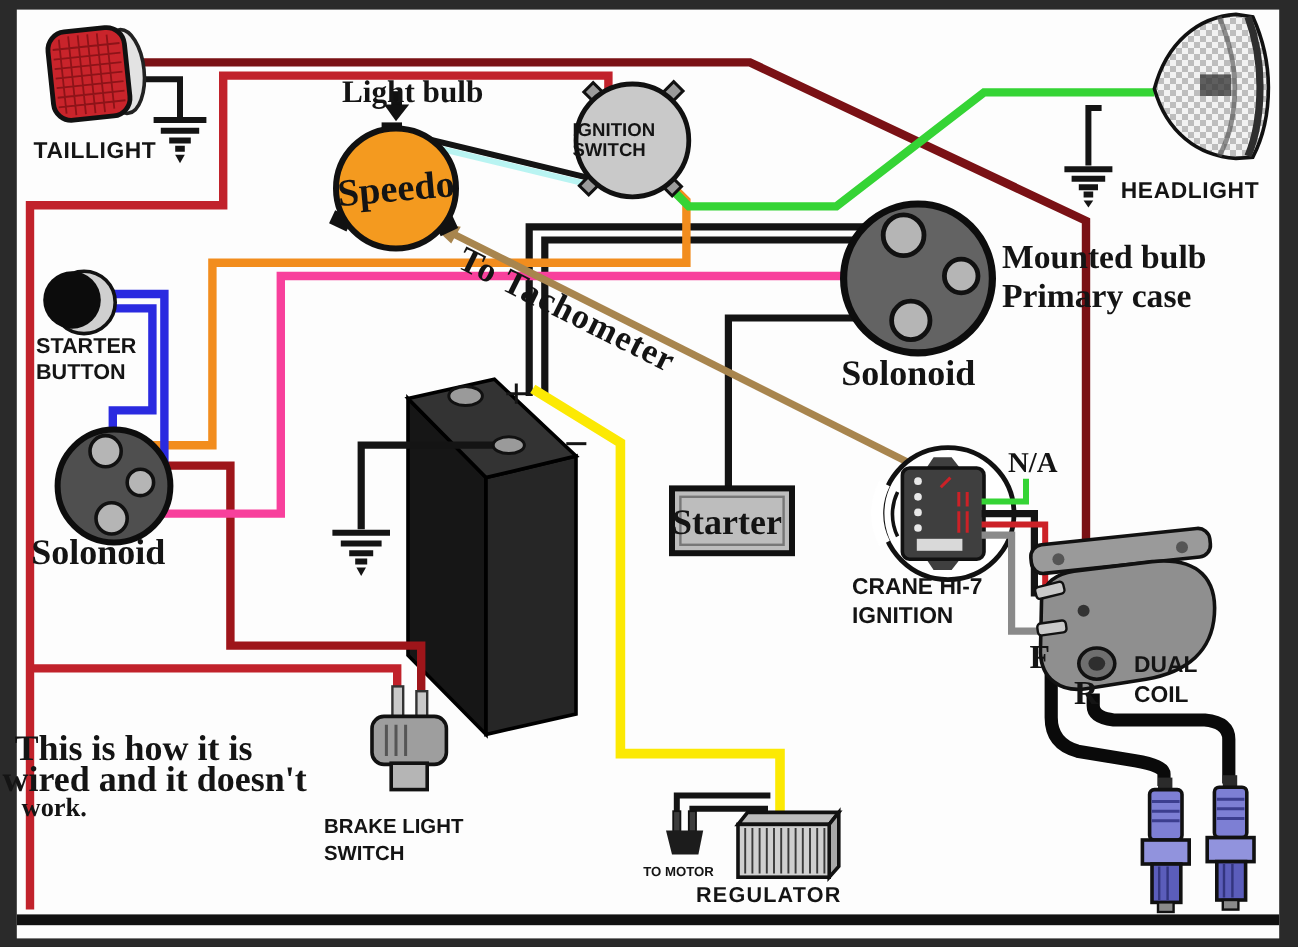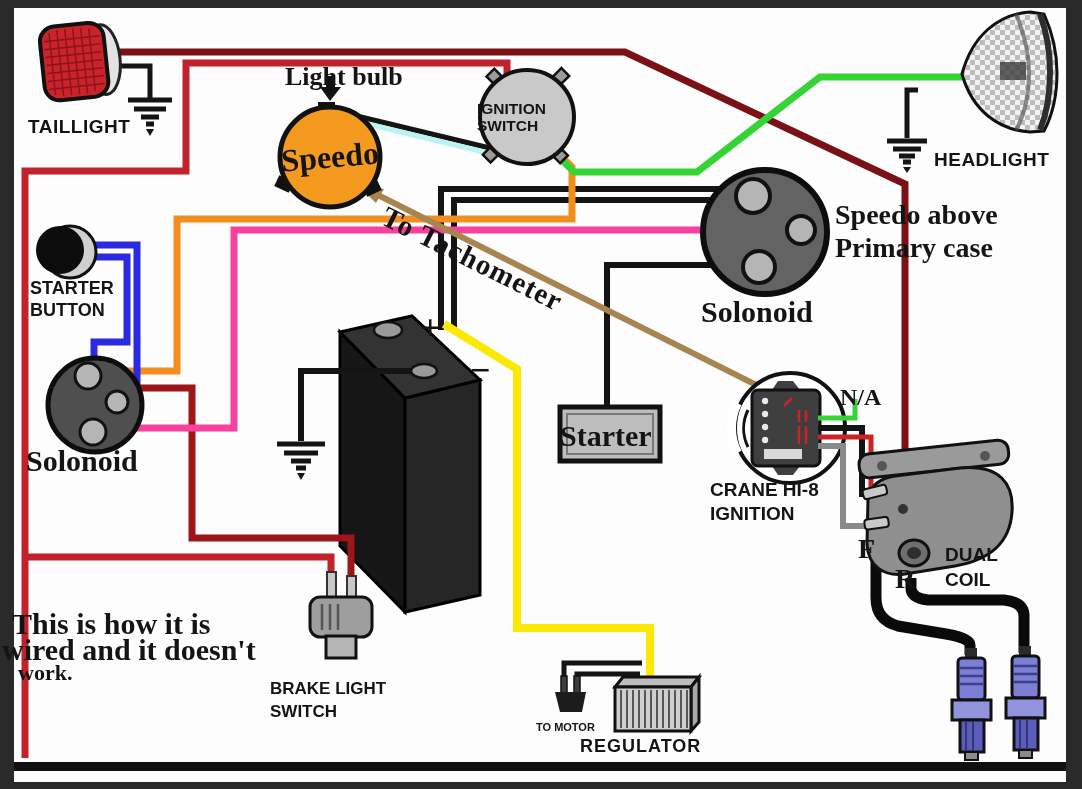--- a/index.html
+++ b/index.html
@@ -218,38 +218,38 @@
 </svg>
 
 <div class="lbl sans" style="left:28px;top:116px;font-size:19px;letter-spacing:.5px;">TAILLIGHT</div>
 <div class="lbl serif" style="left:285px;top:62px;font-size:26px;text-align:center;">Light bulb</div>
 <div class="lbl serif" style="left:330px;top:157px;font-size:32px;transform:translate(-50%,-50%) rotate(-5deg);">Speedo</div>
 
 <div class="lbl sans ctr" style="left:477px;top:100px;width:100px;font-size:15.5px;line-height:1.1;"><span>IGNITION</span><br><span>SWITCH</span></div>
 
 <div class="lbl sans" style="left:934px;top:133px;font-size:19px;letter-spacing:.5px;margin-top:16px;">HEADLIGHT</div>
 
-<div class="lbl serif" style="left:835px;top:198px;font-size:28px;line-height:1.18;"><span>Speedo above</span><br><span>Primary case</span></div>
+<div class="lbl serif" style="left:835px;top:198px;font-size:28px;line-height:1.18;"><span>Mounted bulb</span><br><span>Primary case</span></div>
 
 <div class="lbl serif" style="left:701px;top:295px;font-size:30px;">Solonoid</div>
 
 <div class="lbl sans ctr" style="left:30px;top:278px;width:92px;font-size:18px;line-height:1.2;"><span>STARTER</span><br><span>BUTTON</span></div>
 
 <div class="lbl serif" style="left:26px;top:444px;font-size:30px;">Solonoid</div>
 
 <div class="lbl serif" style="left:391px;top:200px;font-size:29px;transform:rotate(26.5deg);transform-origin:left top;letter-spacing:1px;">To Tachometer</div>
 
 <div class="lbl serif ctr" style="left:560px;top:419px;width:100px;font-size:30px;">Starter</div>
 
 <div class="lbl serif" style="left:420px;top:308px;font-size:36px;">+</div>
 <div class="lbl serif" style="left:470px;top:350px;font-size:36px;">−</div>
 
-<div class="lbl serif" style="left:840px;top:384px;font-size:24px;">N/A</div>
-
-<div class="lbl sans ctr" style="left:710px;top:478px;width:118px;font-size:19px;line-height:1.25;"><span>CRANE HI-8</span><br><span>IGNITION</span></div>
+<div class="lbl serif" style="left:840px;top:373px;font-size:24px;">N/A</div>
+
+<div class="lbl sans ctr" style="left:710px;top:478px;width:118px;font-size:19px;line-height:1.25;"><span>CRANE HI-7</span><br><span>IGNITION</span></div>
 
 <div class="lbl sans ctr" style="left:945px;top:543px;width:62px;font-size:19px;line-height:1.3;"><span>DUAL</span><br><span>COIL</span></div>
 
 <div class="lbl serif" style="left:858px;top:533px;font-size:28px;">F</div>
 <div class="lbl serif" style="left:895px;top:563px;font-size:28px;">R</div>
 
 <div class="lbl sans ctr" style="left:270px;top:678px;width:132px;font-size:17px;line-height:1.35;"><span>BRAKE LIGHT</span><br><span>SWITCH</span></div>
 
 <div class="lbl sans" style="left:536px;top:721px;font-size:11px;">TO MOTOR</div>
 <div class="lbl sans" style="left:580px;top:736px;font-size:18px;letter-spacing:1px;">REGULATOR</div>

